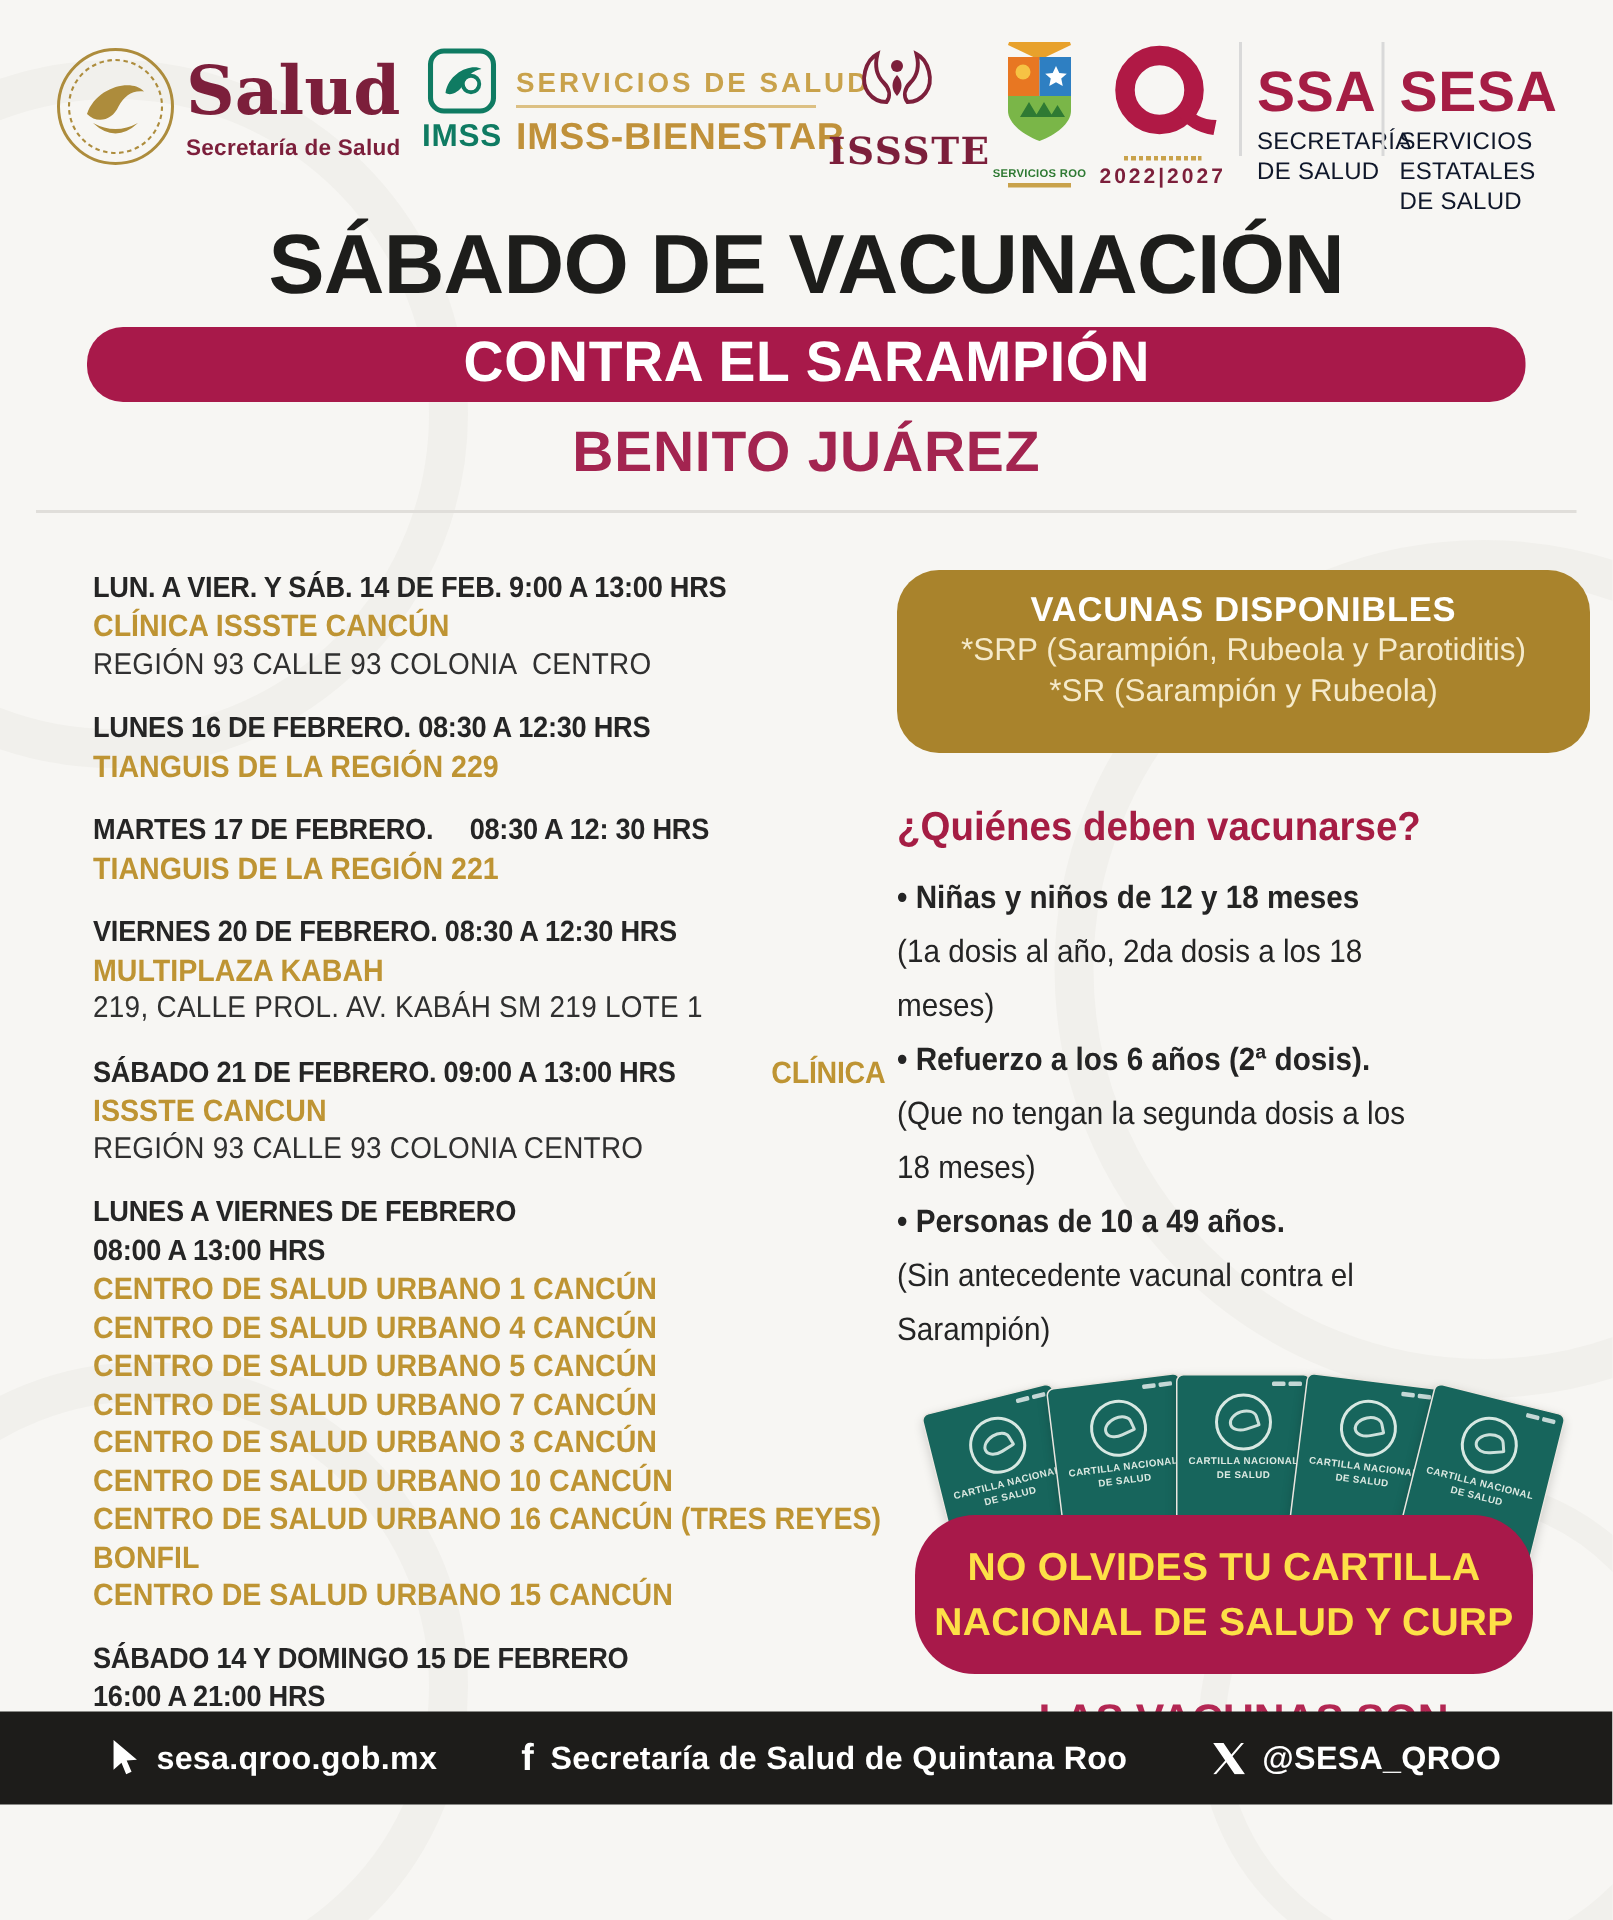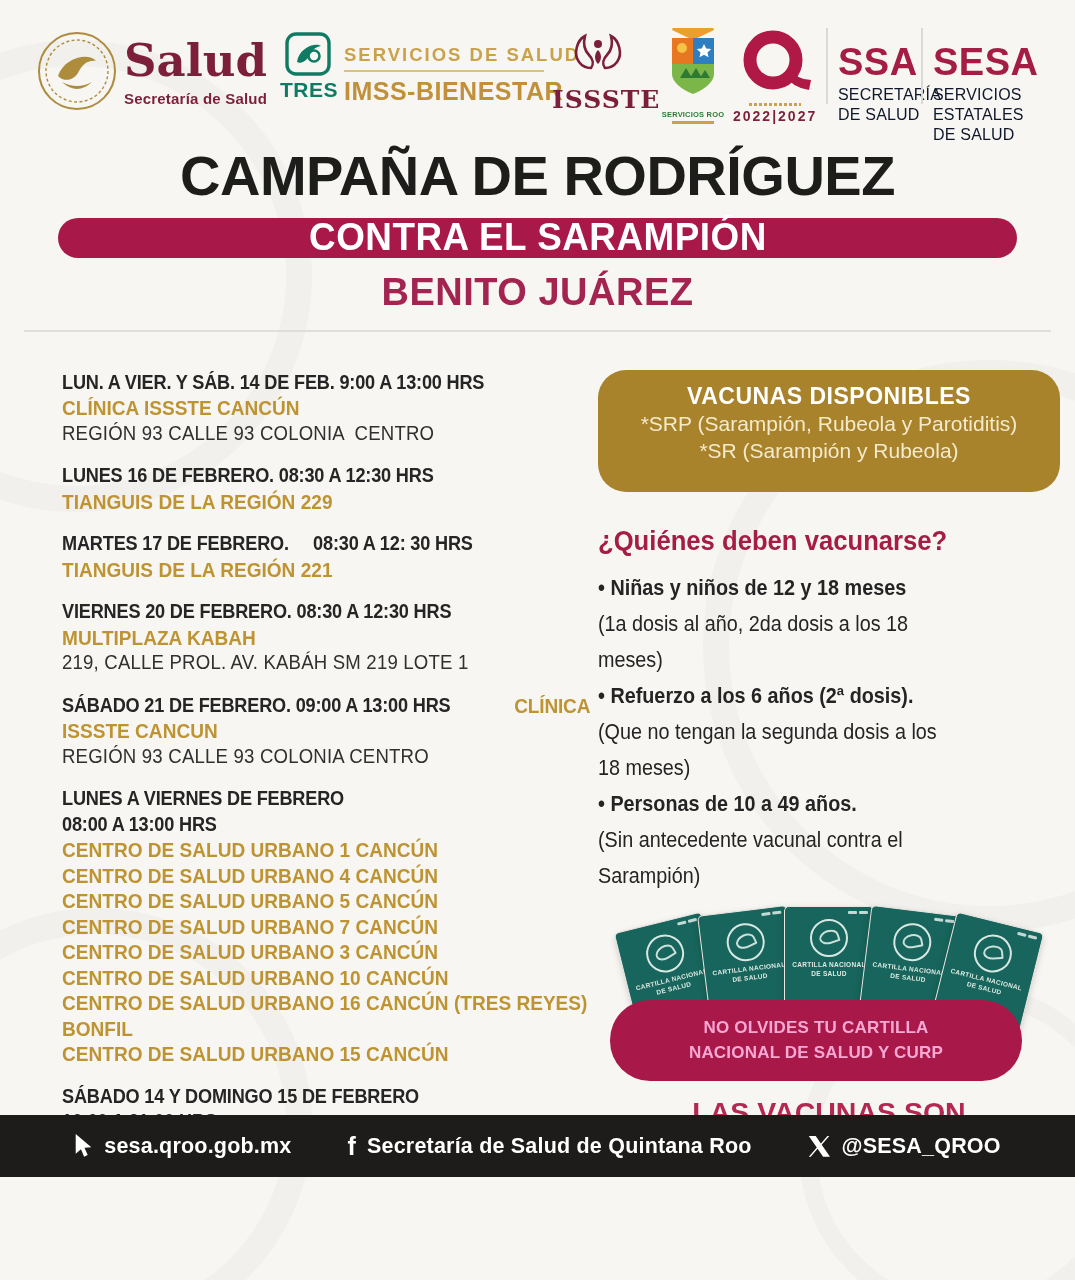--- a/index.html
+++ b/index.html
@@ -41,21 +41,21 @@
   .vdiv{width:2px;height:76px;background:#D9D9D9;top:28px;}
   .vdiv1{left:826px;} .vdiv2{left:921px;}
   .ssa-block{left:838px;top:44px;}
   .sesa-block{left:933px;top:44px;}
   .abbr{font-size:38px;font-weight:900;color:#A51D44;line-height:.95;letter-spacing:.5px;}
   .abbr-sub{font-size:16px;font-weight:400;color:#0f172a;line-height:1.25;margin-top:5px;letter-spacing:.2px;}
 
   
   .title-wrap{margin-top:22px;text-align:center;}
   .main-title{font-size:56px;font-weight:900;color:#1D1D1B;letter-spacing:-0.5px;margin:0;line-height:1.05;}
-  .banner{margin:12px 58px 0;background:#A8194A;border-radius:24px;height:40px;display:flex;align-items:center;justify-content:center;}
+  .banner{margin:12px 58px 0;background:#A8194A;border-radius:24px;height:50px;display:flex;align-items:center;justify-content:center;}
   .banner-text{color:#fff;font-size:38px;font-weight:800;letter-spacing:.5px;transform:scaleX(.97);}
   .muni{margin-top:13px;color:#A32450;font-size:38px;font-weight:800;letter-spacing:.5px;}
   .title-rule{margin:16px 24px 0;height:2px;background:#E0DEDA;}
 
   
   .content{display:flex;padding:38px 15px 0 62px;gap:14px;}
   .left-col{width:522px;flex-shrink:0;}
   .event{margin-bottom:17px;}
   .ev-line{white-space:pre;line-height:25.5px;transform:scaleX(.93);transform-origin:left center;}
   .ev-line.dt{font-size:19.5px;font-weight:800;color:#252525;letter-spacing:-.2px;}
@@ -85,21 +85,21 @@
   .card-top span{display:block;width:9px;height:3px;background:rgba(255,255,255,.75);border-radius:1px;}
   .emblem{width:34px;height:34px;border:2px solid rgba(236,246,241,.9);border-radius:50%;margin:5px auto 3px;position:relative;}
   .emblem::before{content:"";position:absolute;left:7px;top:9px;width:16px;height:10px;border:2px solid rgba(236,246,241,.85);border-radius:60% 60% 10% 60%;transform:rotate(-18deg);}
   .card-title{font-size:6.5px;font-weight:700;color:#DCE9E2;text-align:center;line-height:1.4;letter-spacing:.3px;}
   .stripe{position:absolute;left:0;right:0;bottom:0;height:27px;}
   .stripe i{display:block;height:3px;background:rgba(255,255,255,.8);border-radius:2px;}
   .stripe i:nth-child(1){margin:6px 12px 0;}
   .stripe i:nth-child(2){margin:3px 20px 0 12px;}
 
   .cartilla-banner{position:relative;z-index:7;margin:-44px 38px 0 12px;background:#A8194A;border-radius:40px;
-        padding:16px 6px;text-align:center;color:#f9a8d4;font-size:17px;font-weight:800;line-height:1.42;letter-spacing:.2px;}
+        padding:16px 6px;text-align:center;color:#fde047;font-size:26px;font-weight:800;line-height:1.42;letter-spacing:.2px;}
   .protect{margin-top:28px;text-align:center;color:#6E2443;font-size:28px;font-weight:800;line-height:1.28;}
   .free{margin-top:13px;text-align:center;color:#B32753;font-size:28.5px;font-weight:800;line-height:1.3;}
 
   
   .footer{position:absolute;left:0;bottom:0;width:100%;height:62px;background:#1D1C1A;z-index:5;
           display:flex;align-items:center;justify-content:center;gap:56px;}
   .f-item{display:flex;align-items:center;gap:11px;color:#fff;font-size:21.5px;font-weight:700;letter-spacing:.2px;}
   .fb-glyph{font-size:25px;font-weight:800;line-height:1;}
 </style>
 </head>
@@ -126,21 +126,21 @@
       <div class="salud-word">Salud</div>
       <div class="salud-sub">Secretaría de Salud</div>
     </div>
 
     <div class="imss-block">
       <svg width="46" height="44" viewBox="0 0 46 44">
         <rect x="2" y="2" width="42" height="40" rx="9" fill="none" stroke="#0F7B62" stroke-width="3.4"></rect>
         <path d="M12 30 C14 16 30 10 36 14 C30 15 26 19 24 24 C21 30 15 32 12 30 Z" fill="#0F7B62"></path>
         <circle cx="29" cy="24" r="5.5" fill="none" stroke="#0F7B62" stroke-width="2.6"></circle>
       </svg>
-      <div class="imss-label">TRES</div>
+      <div class="imss-label">IMSS</div>
     </div>
 
     <div class="bienestar-block">
       <div class="sds-line">SERVICIOS DE SALUD</div>
       <div class="gold-rule"></div>
       <div class="bienestar-line">IMSS-BIENESTAR</div>
     </div>
 
     <div class="issste-block">
       <svg width="54" height="52" viewBox="0 0 54 52">
@@ -190,21 +190,21 @@
     <div class="sesa-block">
       <div class="abbr">SESA</div>
       <div class="abbr-sub">
         <div>SERVICIOS ESTATALES</div>
         <div>DE SALUD</div>
       </div>
     </div>
   </div>
 
   <div class="title-wrap">
-    <h1 class="main-title">CAMPAÑA DE RODRÍGUEZ</h1>
+    <h1 class="main-title">SÁBADO DE VACUNACIÓN</h1>
     <div class="banner">
       <span class="banner-text">CONTRA EL SARAMPIÓN</span>
     </div>
     <div class="muni">BENITO JUÁREZ</div>
     <div class="title-rule"></div>
   </div>
 
   <div class="content">
     <div class="left-col">
         <div class="event">

